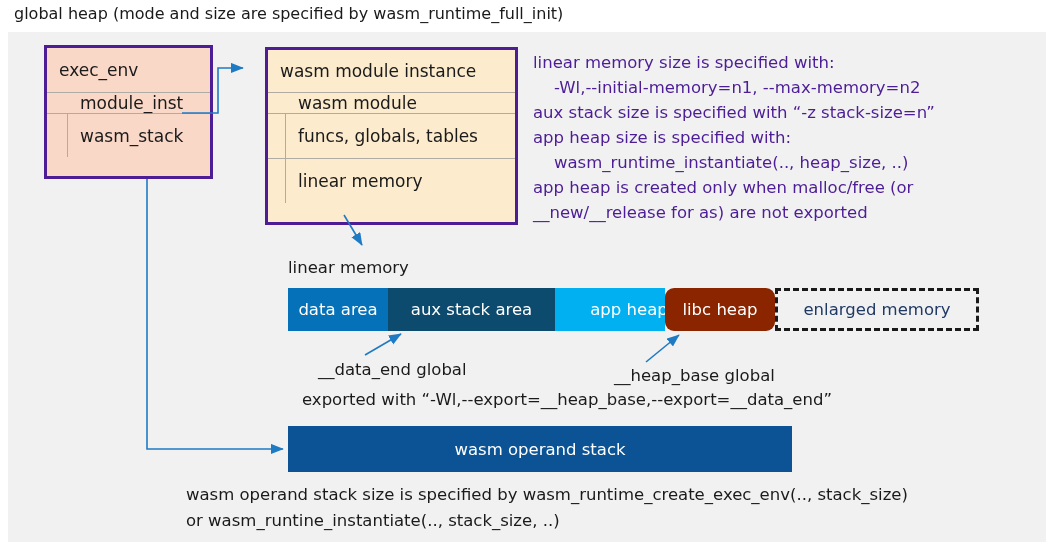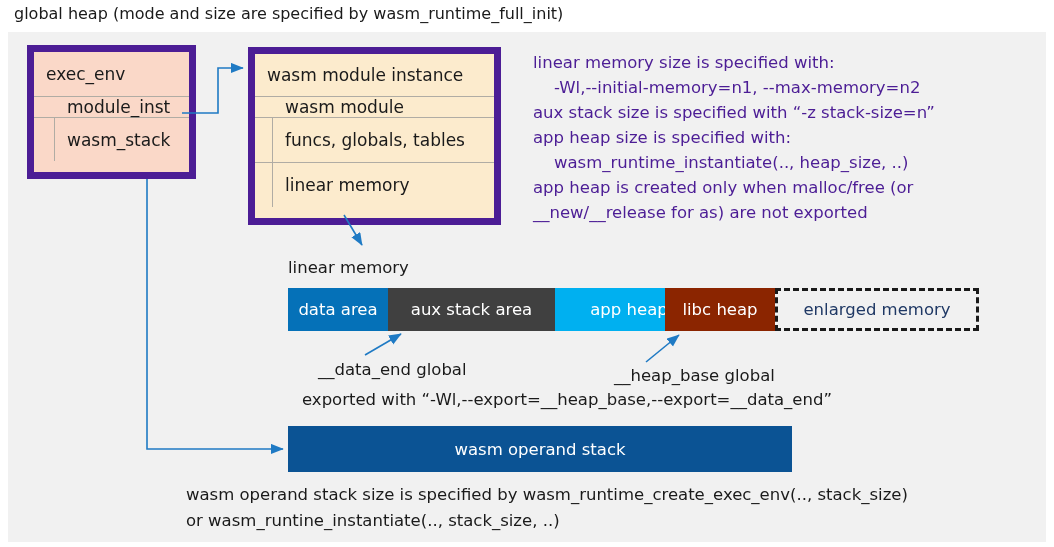--- a/index.html
+++ b/index.html
@@ -28,22 +28,23 @@
     left: 14px;
     top: 4px;
     font-size: 16px;
     color: #1a1a1a;
     white-space: nowrap;
   }
 
   
   .struct {
     position: absolute;
-    border: 7px solid #4c1d95;
-    box-sizing: border-box;
+    border: 3px solid #4c1d95;
+    box-sizing: border-box;
+    margin-left: 17px;
   }
   .struct-row {
     box-sizing: border-box;
     display: flex;
     align-items: center;
     font-size: 17px;
     color: #1a1a1a;
     white-space: nowrap;
   }
   .struct-head {
@@ -201,23 +202,23 @@
     -Wl,--initial-memory=n1, --max-memory=n2
 aux stack size is specified with “-z stack-size=n”
 app heap size is specified with:
     wasm_runtime_instantiate(.., heap_size, ..)
 app heap is created only when malloc/free (or
 __new/__release for as) are not exported</div>
 
   <div class="lm-label">linear memory</div>
   <div class="membar" id="membar">
       <div class="seg" style="width: 100px; background: rgb(5, 113, 184);">data area</div>
-      <div class="seg" style="width: 167px; background: #404040;">aux stack area</div>
+      <div class="seg" style="width: 167px; background: #0c4a6e;">aux stack area</div>
       <div class="seg" style="width: 110px; background: rgb(0, 176, 240); padding-left: 38px;">app heap</div>
-      <div class="seg" style="width: 110px; background: rgb(139, 37, 0);">libc heap</div>
+      <div class="seg" style="width: 110px; background: rgb(139, 37, 0); border-radius: 9px;">libc heap</div>
       <div class="seg seg-enlarged" style="width: 204px;">enlarged memory</div>
     </div>
 
   <div class="ann ann-dataend">__data_end global</div>
   <div class="ann ann-heapbase">__heap_base global</div>
   <div class="ann ann-exported">exported with “-Wl,--export=__heap_base,--export=__data_end”</div>
 
   <div class="opstack" style="background: rgb(11, 83, 148);">wasm operand stack</div>
 
   <div class="bottomtext">wasm operand stack size is specified by wasm_runtime_create_exec_env(.., stack_size)

